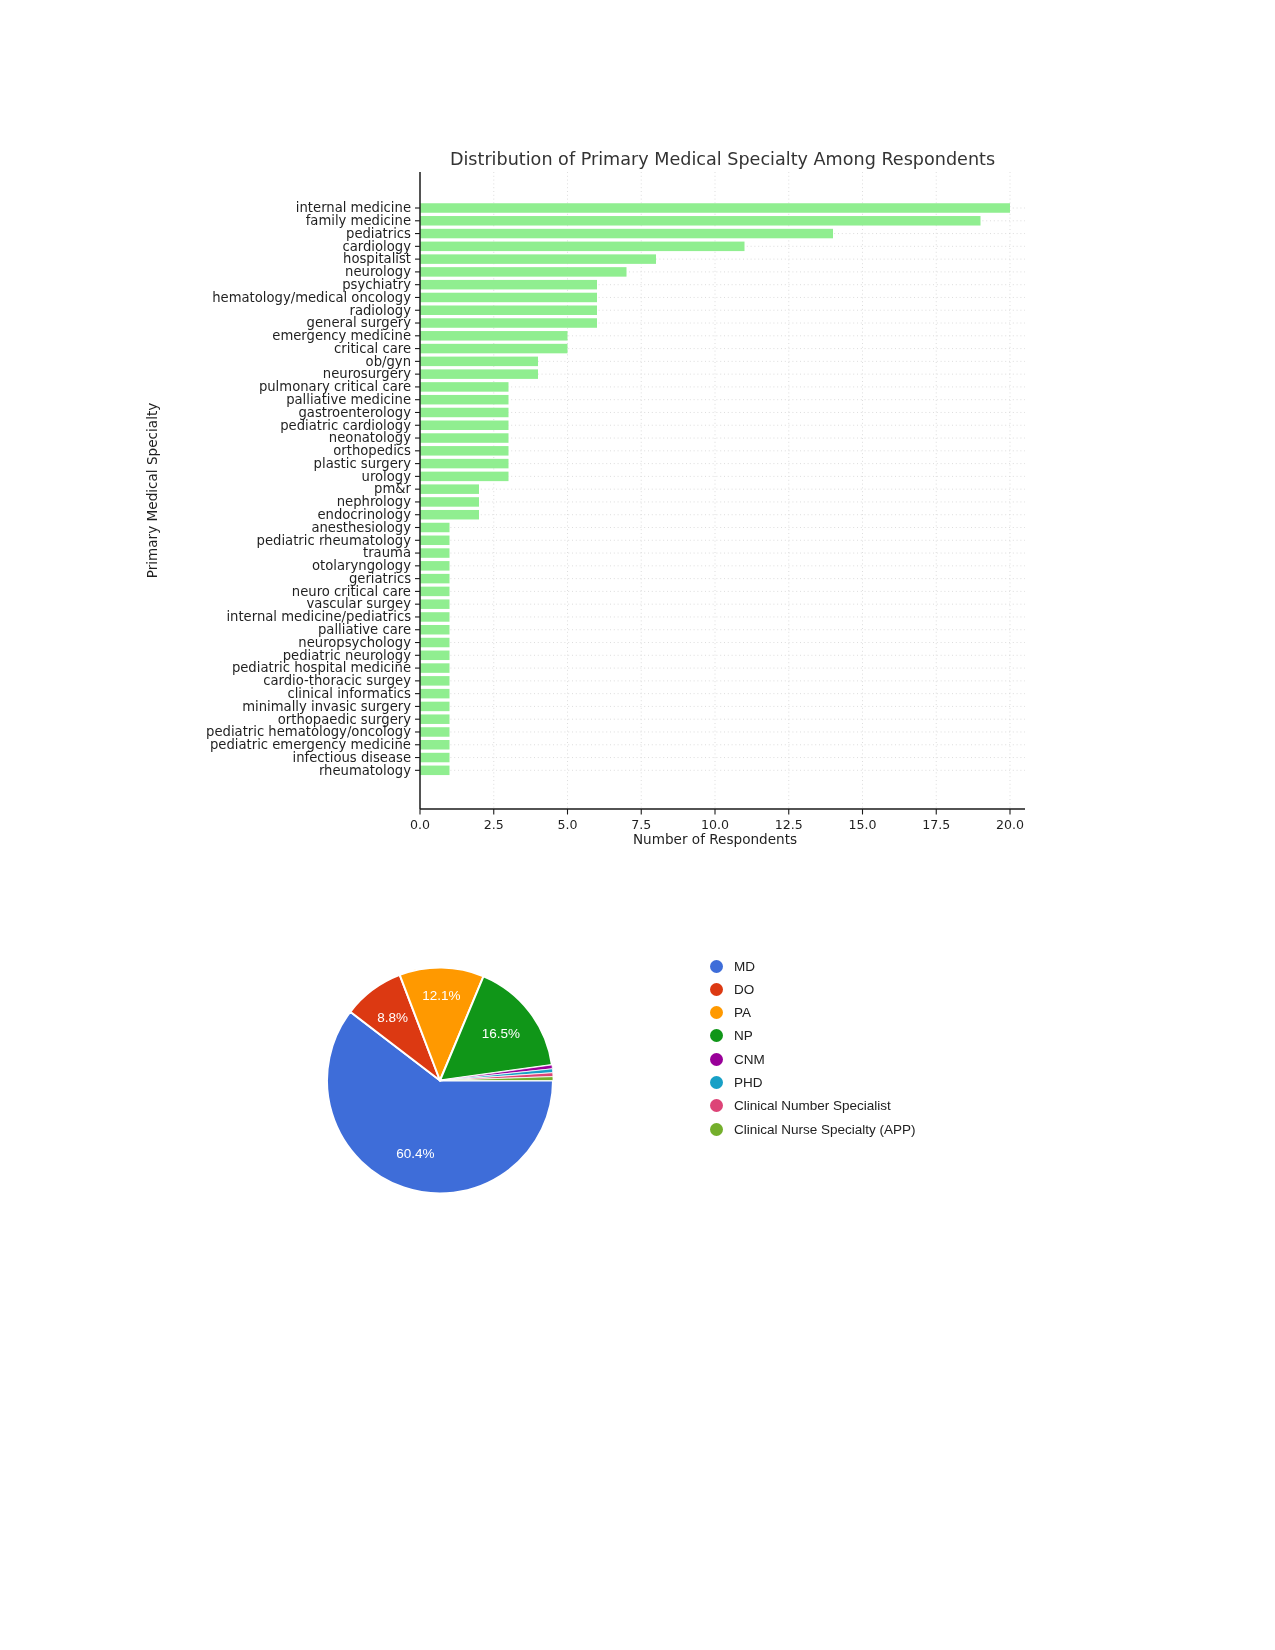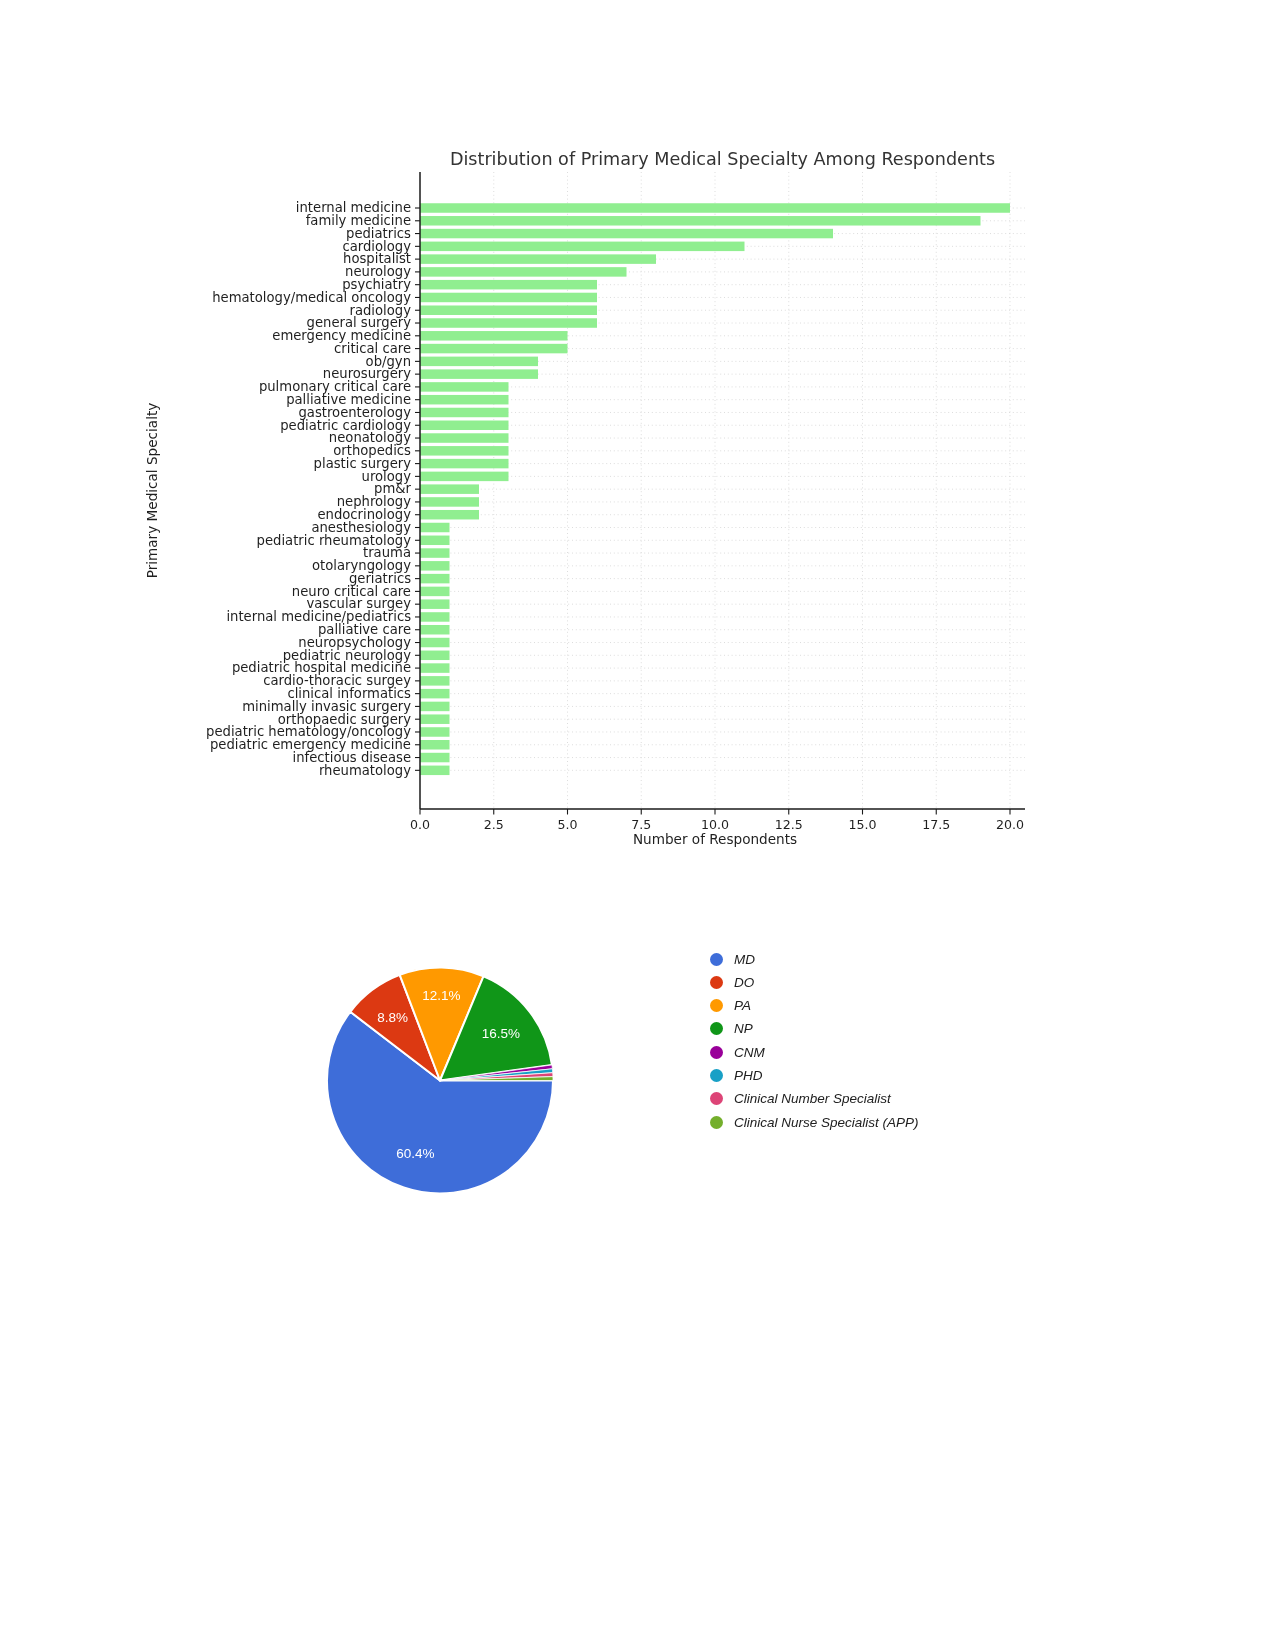--- a/index.html
+++ b/index.html
@@ -249,21 +249,21 @@
         <text x="72.70571584015025" y="66.59605149671367" text-anchor="middle">8.8%</text>
         <path d="M 120 125.5 L 79.7254577054027 19.920829502402825 A 113 113 0 0 1 163.57099112734582 21.237980394677024 Z" fill="#ff9900" stroke="#ffffff" stroke-width="2" stroke-linejoin="round"></path>
         <text x="121.33119514217678" y="45.26045539717927" text-anchor="middle">12.1%</text>
         <path d="M 120 125.5 L 163.57099112734582 21.237980394677024 A 113 113 0 0 1 231.92214110372157 109.92969715263584 Z" fill="#109618" stroke="#ffffff" stroke-width="2" stroke-linejoin="round"></path>
         <text x="180.86316703896745" y="83.09519749549365" text-anchor="middle">16.5%</text>
         <path d="M 120 125.5 L 231.92214110372157 109.92969715263584 A 113 113 0 0 1 232.39328175503184 113.80597518670216 Z" fill="#990099" stroke="#ffffff" stroke-width="0.8" stroke-linejoin="round"></path>
         <path d="M 120 125.5 L 232.39328175503184 113.80597518670216 A 113 113 0 0 1 232.73021321881845 117.6962170942721 Z" fill="#18a0c6" stroke="#ffffff" stroke-width="0.8" stroke-linejoin="round"></path>
         <path d="M 120 125.5 L 232.73021321881845 117.6962170942721 A 113 113 0 0 1 232.93253316411193 121.59577752468465 Z" fill="#dd4477" stroke="#ffffff" stroke-width="0.8" stroke-linejoin="round"></path>
         <path d="M 120 125.5 L 232.93253316411193 121.59577752468465 A 113 113 0 0 1 233 125.50000000000017 Z" fill="#74af2c" stroke="#ffffff" stroke-width="0.8" stroke-linejoin="round"></path>
       </svg>
-    <div id="pie-legend" class="abs" style="top:92px;font-style:italic;">
+    <div id="pie-legend" class="abs" style="top:99px;">
         <div class="legend-row">
           <span class="legend-dot" style="background: rgb(62, 109, 217);"></span>
           <span class="legend-label">MD</span>
         </div>
         <div class="legend-row">
           <span class="legend-dot" style="background: rgb(220, 57, 18);"></span>
           <span class="legend-label">DO</span>
         </div>
         <div class="legend-row">
           <span class="legend-dot" style="background: rgb(255, 153, 0);"></span>
@@ -280,18 +280,18 @@
         <div class="legend-row">
           <span class="legend-dot" style="background: rgb(24, 160, 198);"></span>
           <span class="legend-label">PHD</span>
         </div>
         <div class="legend-row">
           <span class="legend-dot" style="background: rgb(221, 68, 119);"></span>
           <span class="legend-label">Clinical Number Specialist</span>
         </div>
         <div class="legend-row">
           <span class="legend-dot" style="background: rgb(116, 175, 44);"></span>
-          <span class="legend-label">Clinical Nurse Specialist (APP)</span>
+          <span class="legend-label">Clinical Nurse Specialty (APP)</span>
         </div>
       </div>
   </section>
 
 </div>
 
 </body></html>

